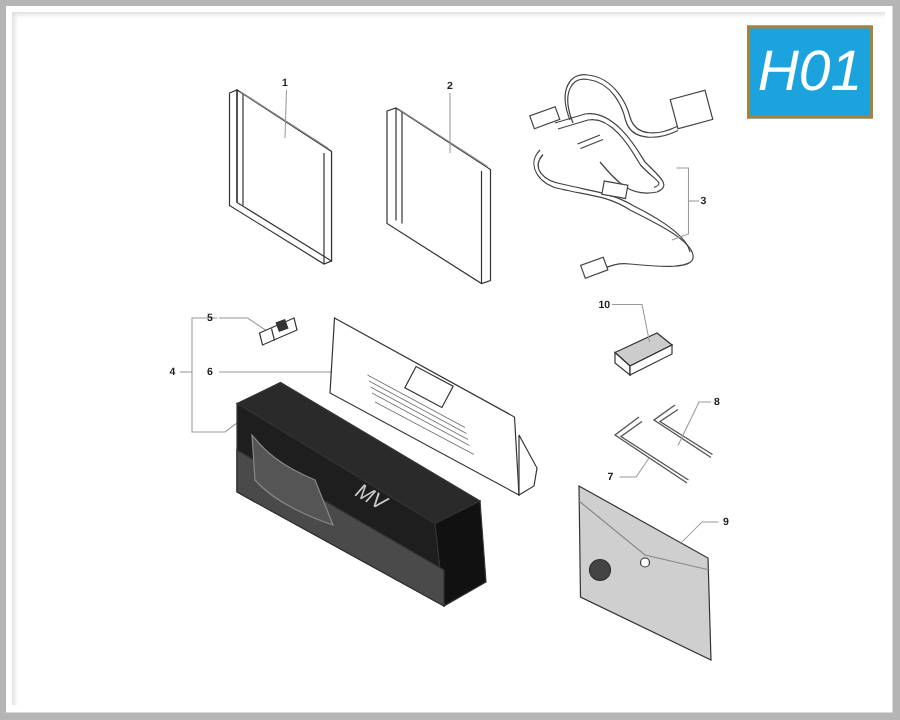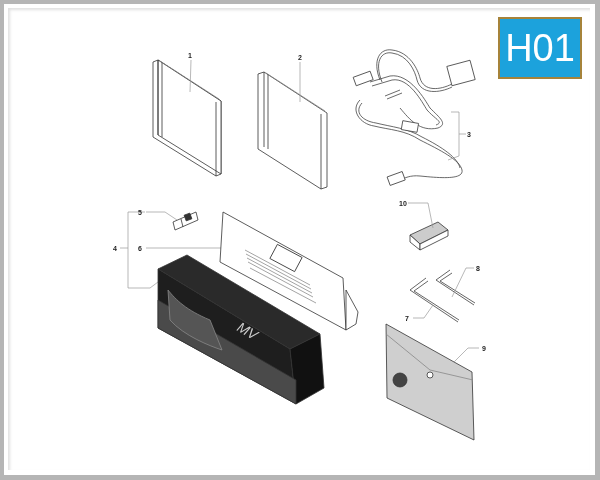--- a/index.html
+++ b/index.html
@@ -1,19 +1,19 @@
 <!DOCTYPE html>
 <html><head>
 <meta charset="utf-8">
 <style>
   html,body{margin:0;padding:0;}
   body{width:600px;height:480px;background:#fff;font-family:"Liberation Sans",sans-serif;overflow:hidden;}
   .frame{position:absolute;left:0;top:0;width:600px;height:480px;box-sizing:border-box;border:4px solid #b5b5b5;border-right-width:5px;border-bottom-width:5px;background:#fff;}
   .inner{position:absolute;left:4px;top:4px;right:5px;bottom:5px;box-shadow:inset 2px 2px 3px rgba(0,0,0,0.12);}
-  .badge{position:absolute;left:498px;top:17px;width:84px;height:62px;background:#1ca2dc;border:2px solid #a6833a;box-sizing:border-box;color:#fff;font-size:38px;display:flex;align-items:center;justify-content:center;letter-spacing:0px;}
+  .badge{position:absolute;left:498px;top:17px;width:84px;height:62px;background:#1ca2dc;border:2px solid #a6833a;box-sizing:border-box;color:#fff;font-size:38px;display:flex;align-items:center;justify-content:center;letter-spacing:0px;font-style:italic;}
   svg.diagram{position:absolute;left:0;top:0;}
   .lbl{position:absolute;font-size:7px;font-weight:bold;color:#222;line-height:7px;}
 </style>
 </head>
 <body>
 
 <div class="frame">
   <div class="inner"></div>
 </div>
 

